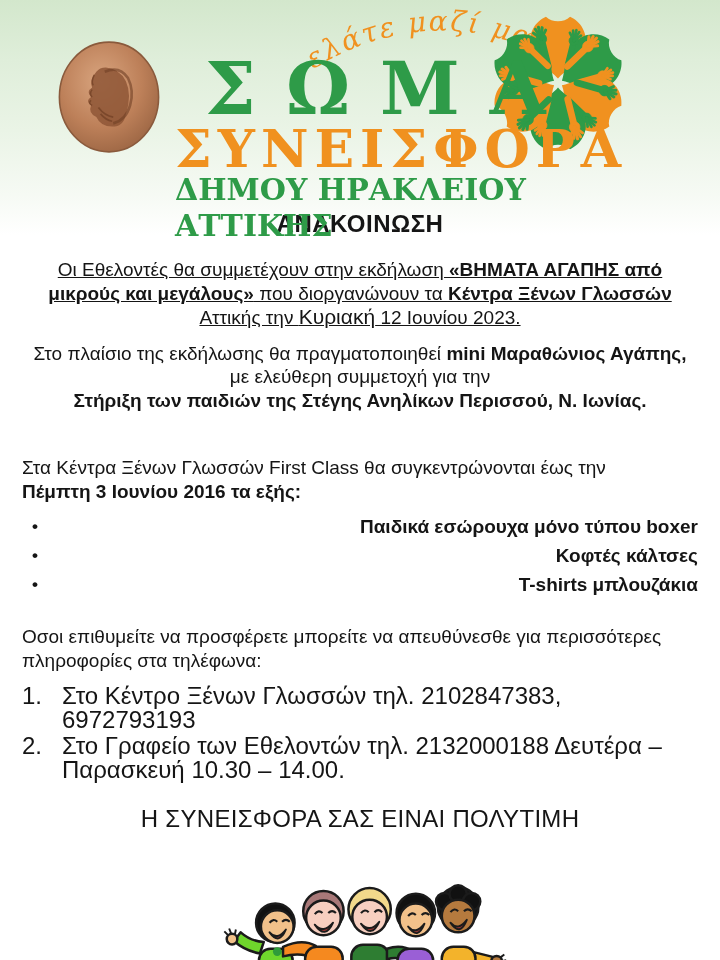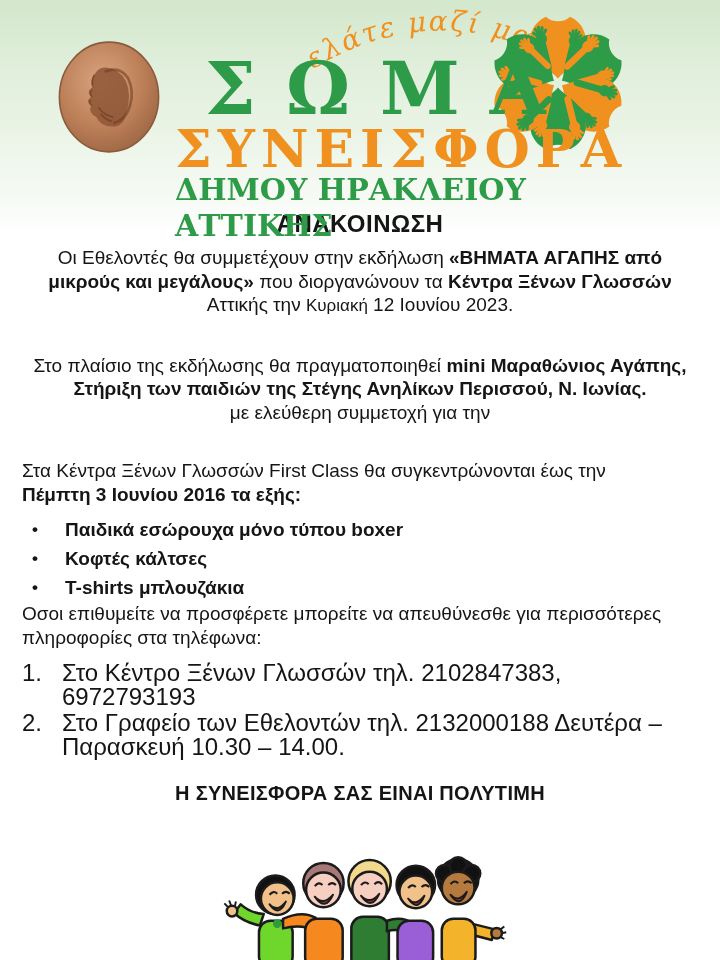--- a/index.html
+++ b/index.html
@@ -18,32 +18,32 @@
     font-family:"DejaVu Serif","Liberation Serif",serif;font-weight:700;}
   .logo-line1{font-size:72px;line-height:74px;letter-spacing:30px;margin-left:30px;}
   .logo-line2{font-size:52px;line-height:46px;letter-spacing:6px;}
   .logo-line3{font-size:30px;line-height:36px;letter-spacing:0px;}
   
   .content{padding:0 22px;}
   .title{text-align:center;font-size:24px;font-weight:700;margin:10px 0 0;letter-spacing:0.5px;}
   .para{font-size:19px;line-height:23.5px;}
   .center{text-align:center;}
   .b{font-weight:700;}
-  .sm{font-size:17px;}
-  .p1{margin-top:8px;}
-  .p2{margin-top:36px;}
-  .p3{margin-top:35px;}
-  .bullets{list-style:none;margin:9px 0 0;padding:0;}
+  .sm{font-size:21px;}
+  .p1{margin-top:20px;text-decoration:underline;}
+  .p2{margin-top:12px;}
+  .p3{margin-top:44px;}
+  .bullets{list-style:none;margin:9px 0 0;padding:0;text-align:right;}
   .bullets li{position:relative;padding-left:43px;font-weight:700;font-size:19px;line-height:29px;}
   .bullets li::before{content:"\2022";position:absolute;left:10px;font-size:17px;}
-  .p4{}
+  .p4{margin-top:26px;}
   .numlist{list-style:none;margin:12px 0 0;padding:0;counter-reset:n;}
   .numlist li{position:relative;padding-left:40px;font-size:24px;line-height:23.5px;margin-bottom:3px;counter-increment:n;}
   .numlist li::before{content:counter(n) ".";position:absolute;left:0;}
-  .closing{text-align:center;font-size:20px;font-weight:700;margin:24px 0 0;letter-spacing:0.3px;}
+  .closing{text-align:center;font-size:24px;font-weight:400;margin:24px 0 0;letter-spacing:0.3px;}
   .kids{display:block;margin:32px auto 0;width:296px;height:178px;}
 </style>
 </head>
 <body>
 
 <div class="page">
 
   <div class="header">
 
     <svg class="coin" viewBox="0 0 100 108">
@@ -116,22 +116,22 @@
 
     <h1 class="title">ΑΝΑΚΟΙΝΩΣΗ</h1>
 
     <div class="para center p1">
         <div><span>Οι Εθελοντές θα συμμετέχουν στην εκδήλωση </span><span class="b">«ΒΗΜΑΤΑ ΑΓΑΠΗΣ από</span></div>
         <div><span class="b">μικρούς και μεγάλους»</span><span> που διοργανώνουν τα </span><span class="b">Κέντρα Ξένων Γλωσσών</span></div>
         <div><span>Αττικής την </span><span class="sm">Κυριακή</span><span> 12 Ιουνίου 2023.</span></div>
       </div>
     <div class="para center p2">
         <div><span>Στο πλαίσιο της εκδήλωσης θα πραγματοποιηθεί </span><span class="b">mini Μαραθώνιος Αγάπης,</span></div>
+        <div><span>με ελεύθερη συμμετοχή για την</span></div>
         <div><span class="b">Στήριξη των παιδιών της Στέγης Ανηλίκων Περισσού, Ν. Ιωνίας.</span></div>
-        <div><span>με ελεύθερη συμμετοχή για την</span></div>
       </div>
     <div class="para p3">
         <div><span>Στα Κέντρα Ξένων Γλωσσών First Class θα συγκεντρώνονται έως την</span></div>
         <div><span class="b">Πέμπτη 3 Ιουνίου 2016 τα εξής:</span></div>
       </div>
 
     <ul class="bullets">
         <li>Παιδικά εσώρουχα μόνο τύπου boxer</li>
         <li>Κοφτές κάλτσες</li>
         <li>T-shirts μπλουζάκια</li>

